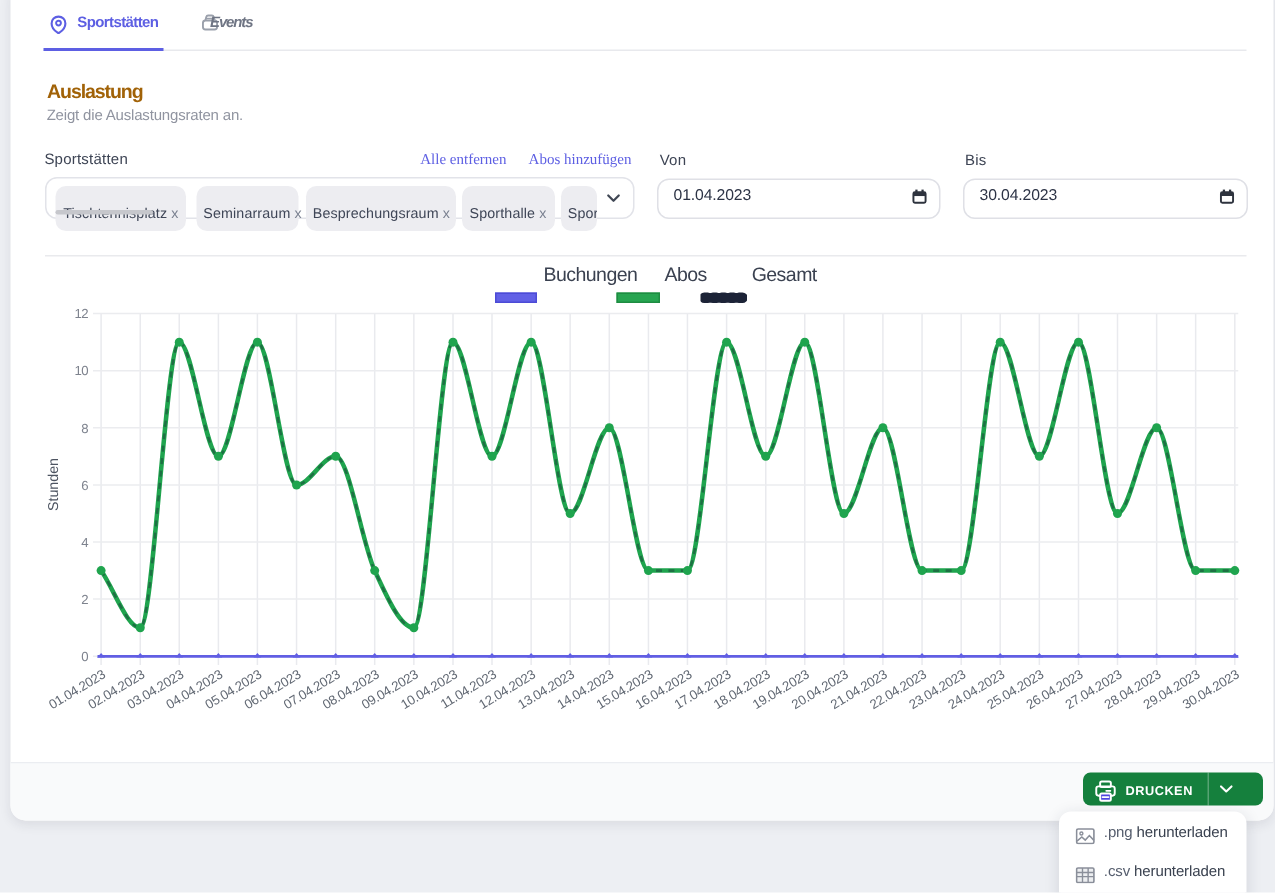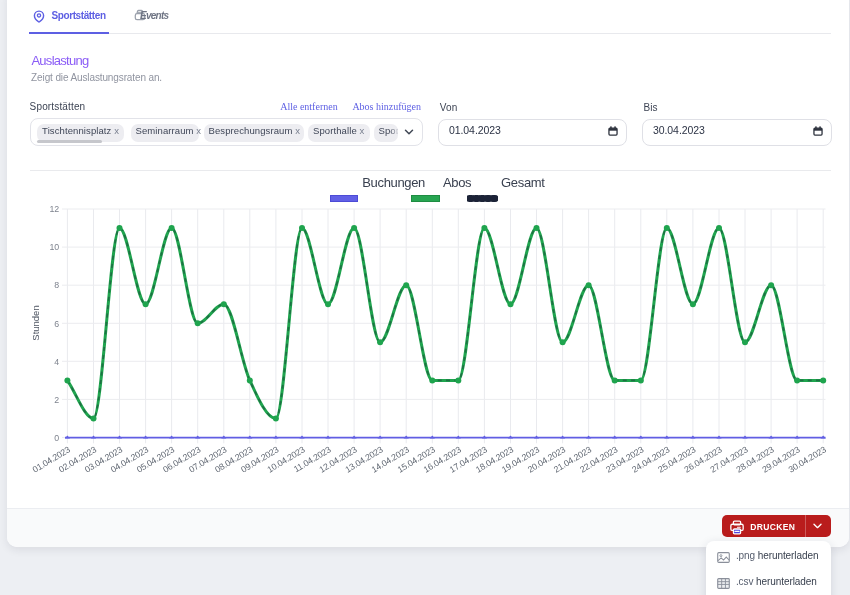--- a/index.html
+++ b/index.html
@@ -4,30 +4,30 @@
 * { margin:0; padding:0; box-sizing:border-box; }
 html,body { width:850px; height:595px; }
 body { background:#edeff3; font-family:"Liberation Sans", sans-serif; position:relative; overflow:hidden; }
 .abs { position:absolute; line-height:1; }
 .card { position:absolute; left:7px; top:-12px; width:842px; height:559px; background:#fff; border-radius:10px; box-shadow:0 3px 8px rgba(30,35,60,0.09); }
 .cfoot { position:absolute; left:0; bottom:0; width:100%; height:39px; background:#f9fafb; border-top:1px solid #ebedf1; border-radius:0 0 10px 10px; }
 .tabline { position:absolute; left:29px; top:33px; width:802px; height:1px; background:#e8e9ed; }
 .tabul { position:absolute; left:29px; top:32px; width:80px; height:2px; background:#5d5fe3; }
 .tab1 { position:absolute; left:51.5px; top:10.6px; font-size:10px; font-weight:700; color:#5d5fe3; letter-spacing:-0.4px; line-height:1; }
 .tab2 { position:absolute; left:140px; top:10.6px; font-size:10px; font-weight:700; color:#6f7584; letter-spacing:-0.75px; line-height:1;font-style:italic; }
-.h1 { position:absolute; left:31.4px; top:53.9px; font-size:13px; font-weight:400; color:#8b5cf6; letter-spacing:-0.72px; line-height:1; }
+.h1 { position:absolute; left:31.4px; top:53.9px; font-size:13px; font-weight:700; color:#a16207; letter-spacing:-0.72px; line-height:1; }
 .sub { position:absolute; left:31.1px; top:72.8px; font-size:10px; color:#9094a0; letter-spacing:-0.12px; line-height:1;text-align:right; }
 .lbl { font-size:10px; color:#3d4454; letter-spacing:0.15px; line-height:1; }
 .link { font-size:10px; color:#5d5fe3; line-height:1;font-family:Liberation Serif, serif; }
 .selbox { position:absolute; left:30px; top:118px; width:393px; height:28px; border:1px solid #e2e3e9; border-radius:8px; background:#fff; }
-.tag { position:absolute; top:124.2px; height:18px; background:#ededf1; border-radius:7px; font-size:9.5px; color:#3f4657; line-height:14.5px; padding:0 5px; letter-spacing:0.1px; white-space:nowrap; }
+.tag { position:absolute; top:124.2px; height:30px; background:#ededf1; border-radius:7px; font-size:9.5px; color:#3f4657; line-height:14.5px; padding:12px 5px; letter-spacing:0.1px; white-space:nowrap; }
 .dinp { position:absolute; top:118.5px; height:27.5px; border:1px solid #dfe0e6; border-radius:8px; background:#fff; }
 .dtxt { font-size:10.5px; color:#2c3345; position:absolute; top:5.3px; left:10px; line-height:1; letter-spacing:-0.08px; }
 .leg { position:absolute; top:176px; font-size:13px; color:#3a4150; letter-spacing:-0.35px; line-height:1; }
-.btn { position:absolute; left:722px; top:515px; width:109px; height:22px; background:#b91c1c; border-radius:5px; }
+.btn { position:absolute; left:722px; top:515px; width:120px; height:22px; background:#15803d; border-radius:5px; }
 .btxt { position:absolute; left:28.3px; top:8.2px; font-size:8.5px; font-weight:700; color:#fff; letter-spacing:0.35px; line-height:1; }
 .bdiv { position:absolute; left:83px; top:0; width:1px; height:22px; background:rgba(255,255,255,0.28); }
 .dd { position:absolute; left:706px; top:540.5px; width:125px; height:62px; background:#fff; border-radius:8px 8px 0 0; box-shadow:0 2px 10px rgba(30,35,60,0.13); }
 .dditem { position:absolute; left:29.9px; font-size:10px; color:#39414f; line-height:1; letter-spacing:-0.08px; }
 </style></head>
 <body>
 <div class="card">
   <div class="cfoot"></div>
 </div>
 <div class="tabline"></div>

